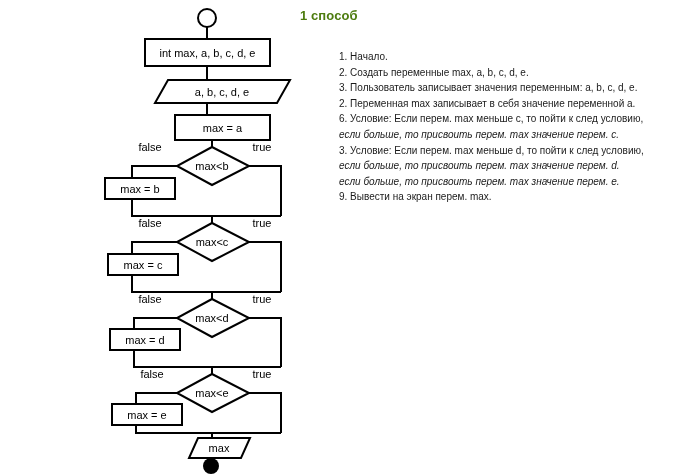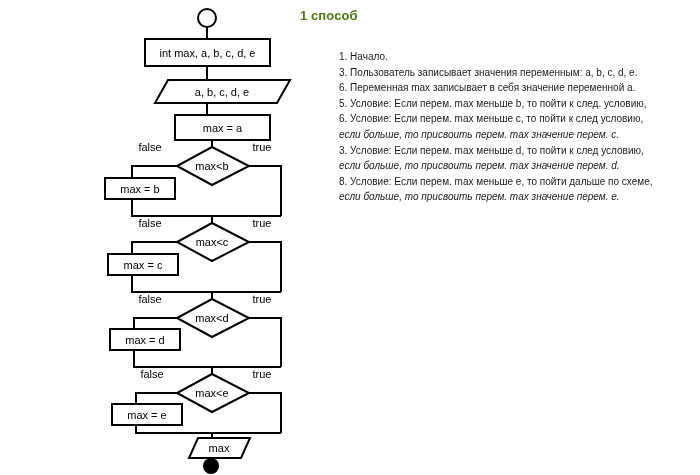--- a/index.html
+++ b/index.html
@@ -155,25 +155,25 @@
     <text class="node-label" x="219" y="452" text-anchor="middle">max</text>
     <line class="conn" x1="212" y1="458" x2="212" y2="462"></line>
 
     <circle class="dot" cx="211" cy="466" r="8"></circle>
   </svg>
 
   <div id="text-panel">
     <div class="panel-title">1 способ</div>
     <div class="steps" id="steps-container">
         <div class="step-line">1. Начало.</div>
+        <div class="step-line">2. Создать переменные max, a, b, c, d, e.</div>
         <div class="step-line">3. Пользователь записывает значения переменным: a, b, c, d, e.</div>
-        <div class="step-line">6. Переменная max записывает в себя значение переменной a.</div>
-        <div class="step-line">5. Условие: Если перем. max меньше b, то пойти к след. условию,</div>
+        <div class="step-line">2. Переменная max записывает в себя значение переменной a.</div>
         <div class="step-line">6. Условие: Если перем. max меньше c, то пойти к след условию,</div>
         <div class="step-line cont">если больше, то присвоить перем. max значение перем. c.</div>
         <div class="step-line">3. Условие: Если перем. max меньше d, то пойти к след условию,</div>
         <div class="step-line cont">если больше, то присвоить перем. max значение перем. d.</div>
-        <div class="step-line">8. Условие: Если перем. max меньше e, то пойти дальше по схеме,</div>
         <div class="step-line cont">если больше, то присвоить перем. max значение перем. e.</div>
+        <div class="step-line">9. Вывести на экран перем. max.</div>
       </div>
   </div>
 
 </div>
 
 </body></html>

